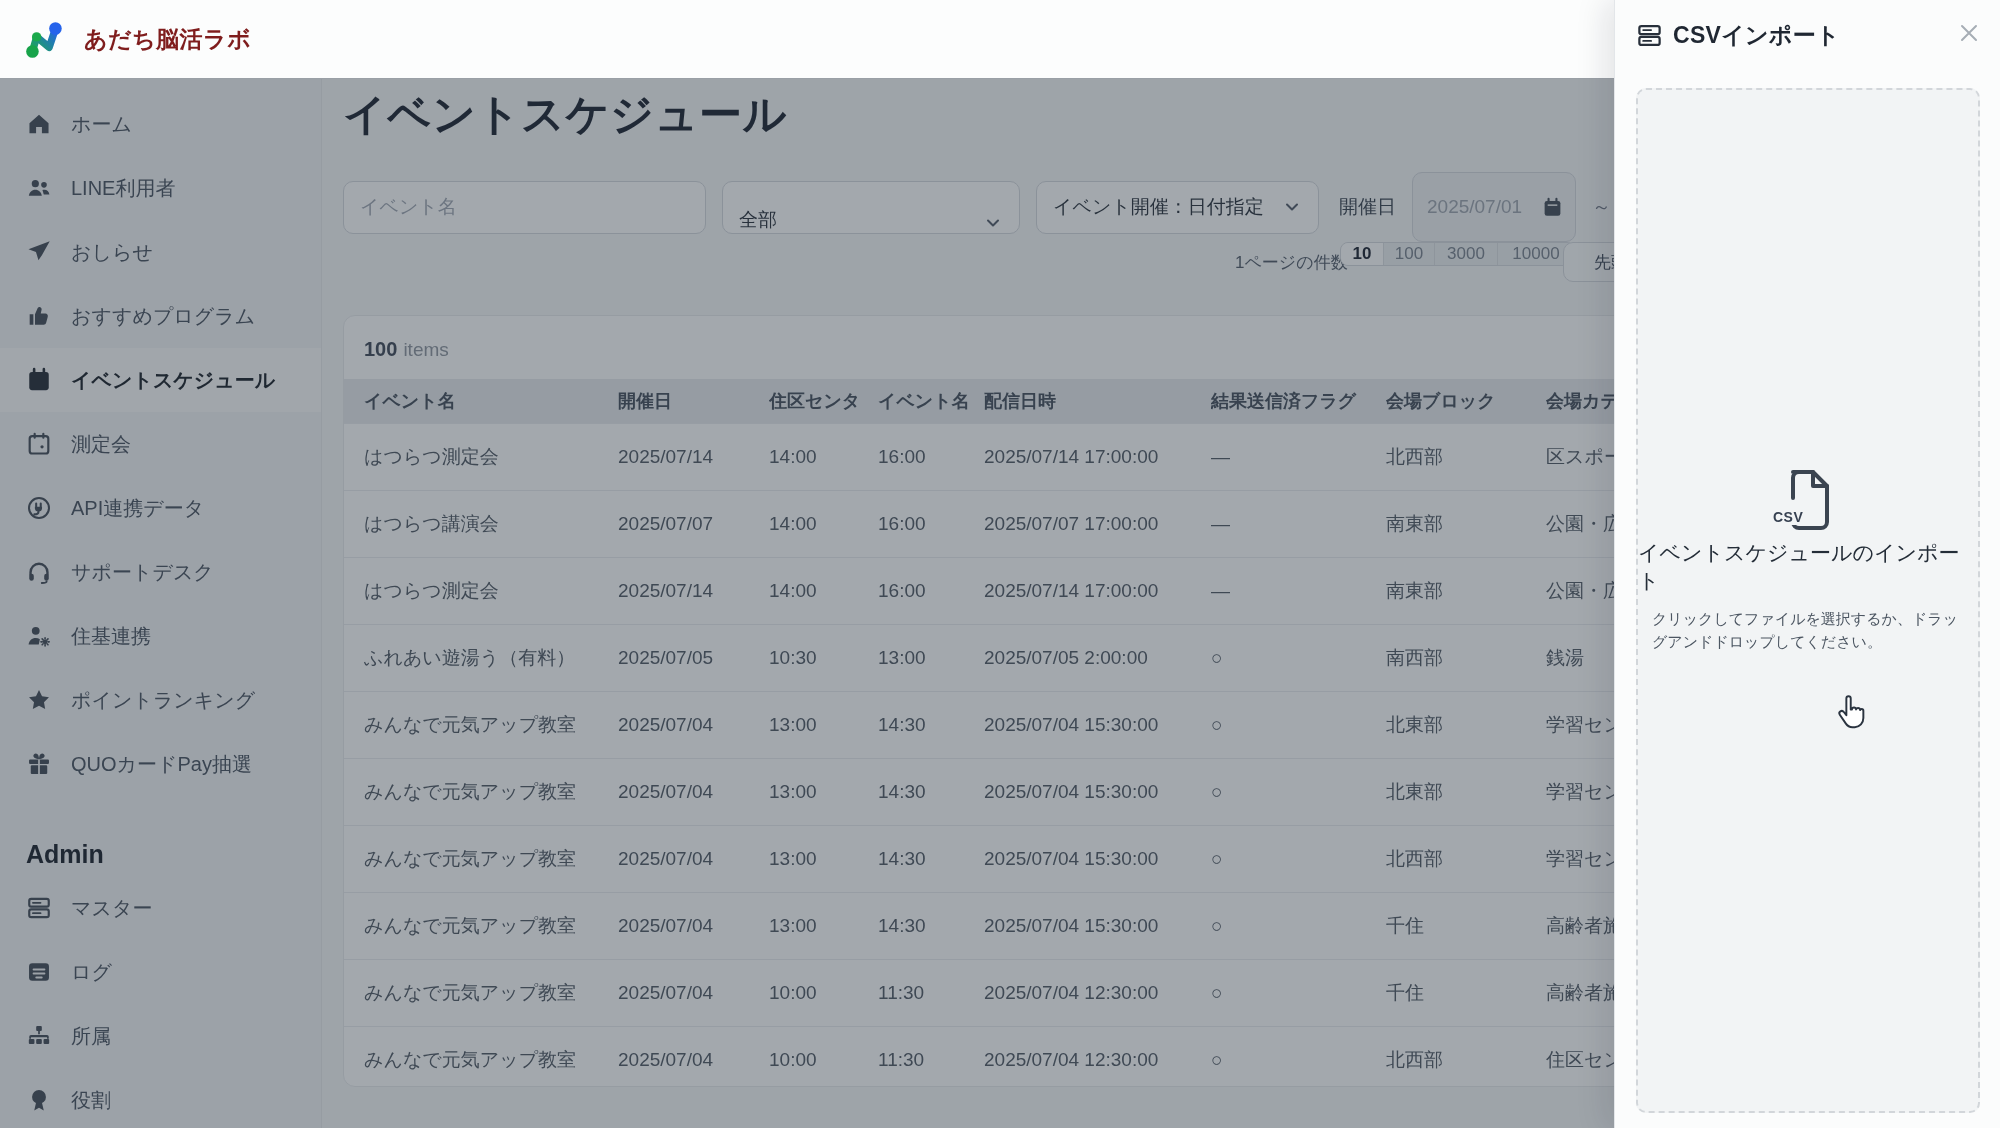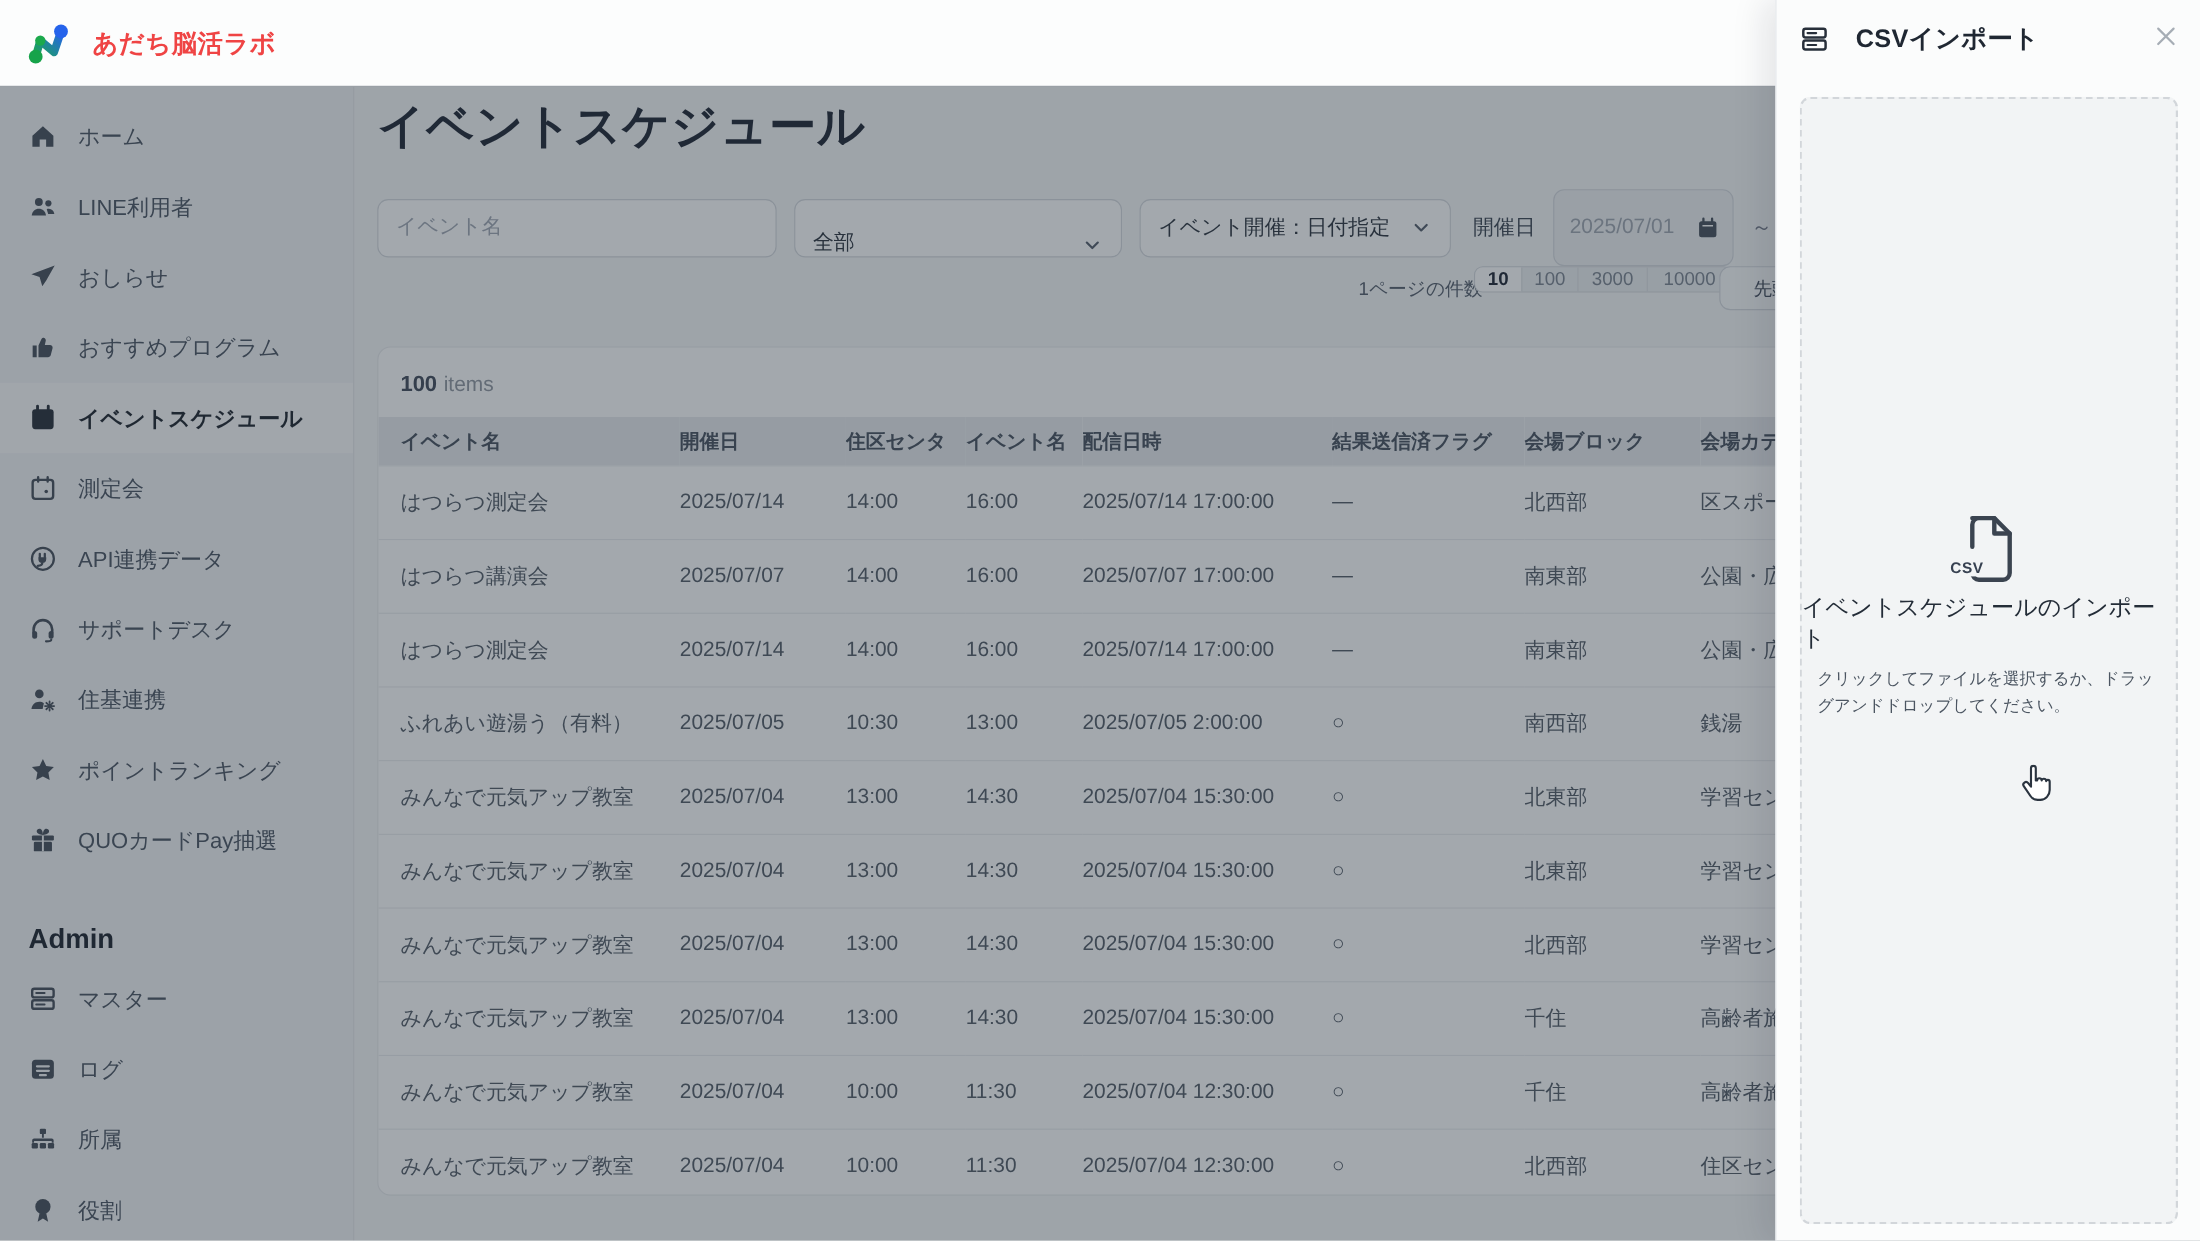--- a/index.html
+++ b/index.html
@@ -3,21 +3,21 @@
 <meta charset="utf-8">
 <style>
   html,body{margin:0;padding:0;width:2000px;height:1128px;overflow:hidden;
     font-family:"Liberation Sans","DejaVu Sans",sans-serif;background:#f6f7f8;}
   #app{position:relative;width:2000px;height:1128px;}
 
   
   .topbar{position:absolute;left:0;top:0;width:2000px;height:78px;background:#fcfdfd;
     border-bottom:1px solid #eef0f2;display:flex;align-items:center;z-index:10;}
   .logo{margin-left:22px;width:46px;height:46px;}
-  .app-title{margin-left:16px;font-size:23px;font-weight:700;color:#ef4444;letter-spacing:.5px;}
+  .app-title{margin-left:16px;font-size:23px;font-weight:700;color:#7f1d1d;letter-spacing:.5px;}
 
   
   .sidebar{position:absolute;left:0;top:78px;width:322px;height:1050px;background:#f3f4f6;
     border-right:1px solid #e7e9ec;padding-top:14px;box-sizing:border-box;z-index:5;overflow:hidden;}
   .side-item{display:flex;align-items:center;height:64px;padding:0 22px 0 26px;gap:19px;
     font-size:20px;color:#414b59;cursor:pointer;}
   .side-item .icon{width:26px;height:26px;color:#3b4450;flex:0 0 26px;}
   .side-item .icon svg{width:26px;height:26px;display:block;}
   .side-item.active{background:rgba(255,255,255,.62);font-weight:700;color:#10161f;}
   .side-item.active .icon{color:#1b222c;}
@@ -75,21 +75,21 @@
   td.flag-circle{font-size:22px;color:#6b7280;}
 
   
   .overlay{position:absolute;left:0;top:78px;width:2000px;height:1050px;
     background:rgba(52,61,74,0.45);z-index:50;}
 
   
   .drawer{position:absolute;right:0;top:0;width:386px;height:1128px;background:#fbfcfc;
     border-left:1px solid #e3e6e9;box-shadow:-10px 0 28px rgba(15,23,42,.10);z-index:100;
     box-sizing:border-box;}
-  .drawer-head{position:absolute;left:21px;top:20px;display:flex;align-items:center;gap:24px;}
+  .drawer-head{position:absolute;left:21px;top:20px;display:flex;align-items:center;gap:10px;}
   .drawer-head .d-icon{width:27px;height:27px;color:#272f3a;}
   .drawer-head .d-icon svg{width:27px;height:27px;display:block;}
   .drawer-title{font-size:23px;font-weight:800;color:#1f2732;letter-spacing:.3px;}
   .drawer-close{position:absolute;right:16px;top:18px;width:30px;height:30px;display:flex;
     align-items:center;justify-content:center;cursor:pointer;color:#a6adb5;}
   .dropzone{position:absolute;left:21px;top:88px;width:344px;height:1025px;box-sizing:border-box;
     border:2px dashed #d2d6da;border-radius:10px;background:#f2f4f5;cursor:pointer;
     display:flex;flex-direction:column;align-items:center;justify-content:center;}
   .csv-ic{position:relative;width:58px;height:64px;color:#3b4450;text-decoration:underline;}
   .csv-badge{position:absolute;left:-8px;bottom:7px;font-size:14px;font-weight:700;color:#374151;

